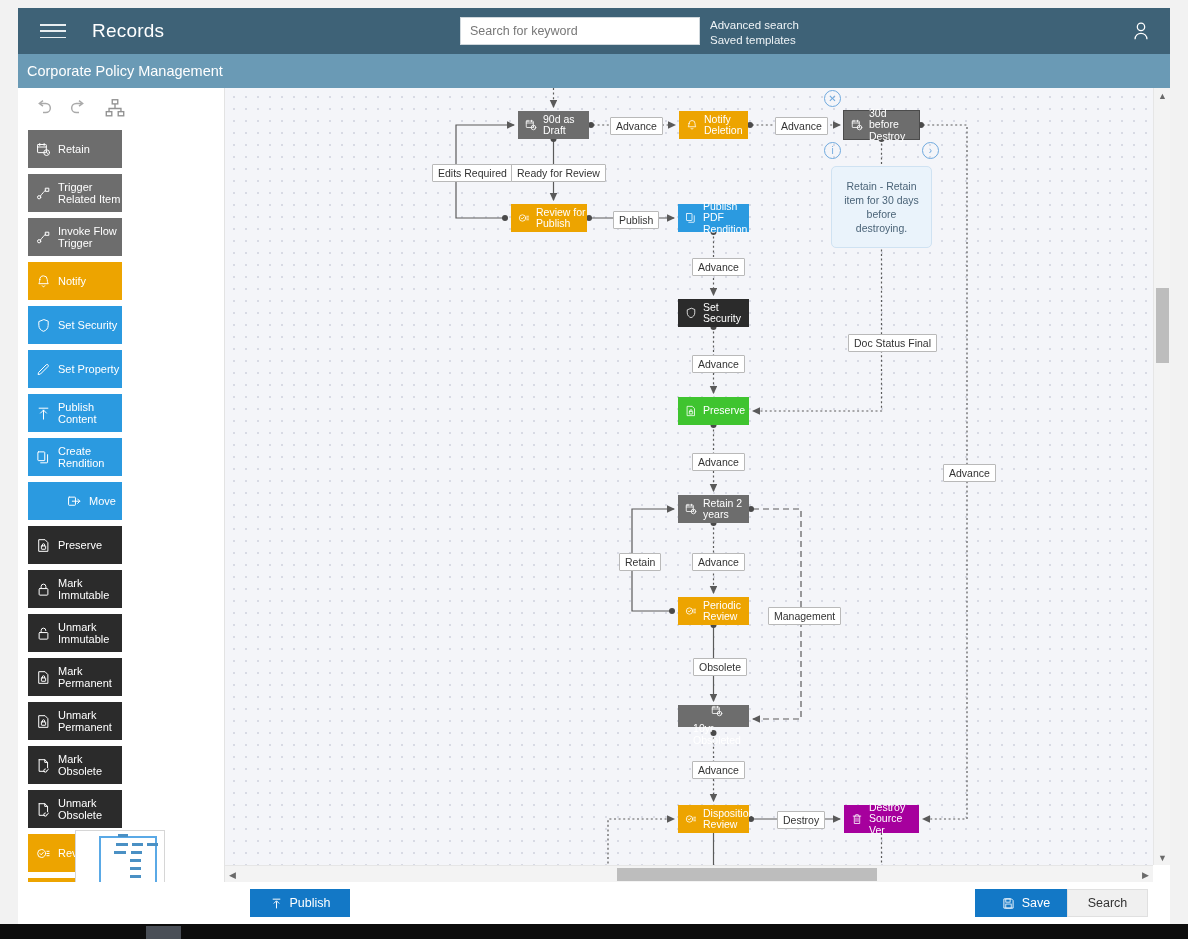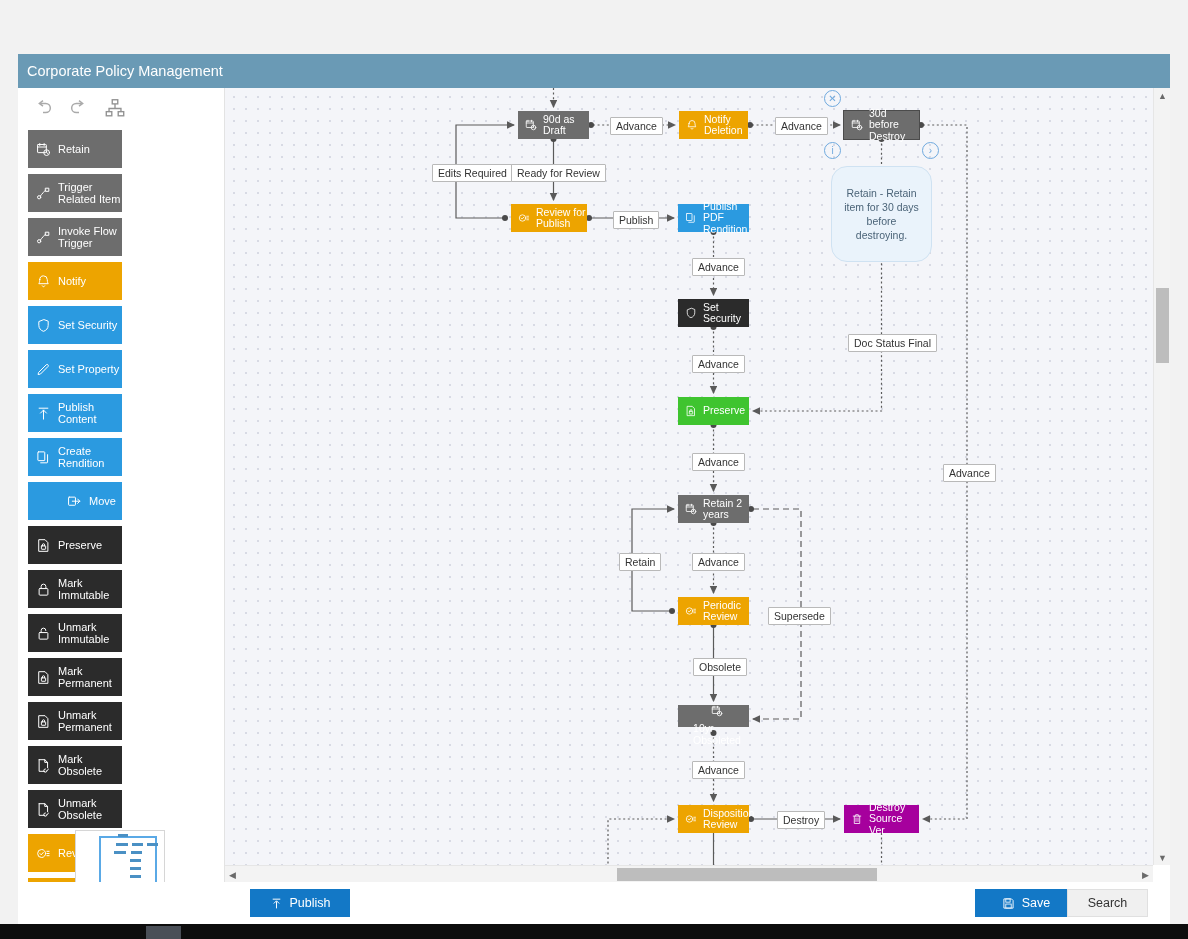--- a/index.html
+++ b/index.html
@@ -60,22 +60,22 @@
   .node { position:absolute; display:flex; align-items:center; gap:6px;
     padding-left:7px; color:#fff; font-size:10.5px; line-height:11.5px;
     cursor:pointer; user-select:none; }
   .node .nlabel { white-space:pre-line; }
 
   .elabel { position:absolute; background:#fff; border:1px solid #b9b9b9;
     font-size:10.5px; color:#333; padding:2px 5px; white-space:nowrap;
     border-radius:1px; }
 
   .tooltip { position:absolute; background:#eaf3fb; border:1px solid #cfe2f2;
-    border-radius:16px; color:#4b6478; font-size:10.5px; line-height:14px;
-    text-align:center; padding:19px 8px; }
+    border-radius:5px; color:#4b6478; font-size:10.5px; line-height:14px;
+    text-align:center; padding:12px 8px; }
 
   .circbtn { position:absolute; width:17px; height:17px; border:1.3px solid #6fa9de;
     border-radius:50%; color:#6fa9de; font-size:10px; display:flex;
     align-items:center; justify-content:center; background:transparent; cursor:pointer; }
 
   
   .vscroll { position:absolute; right:0; top:0; width:17px; bottom:17px;
     background:#f3f3f3; border-left:1px solid #e6e6e6; }
   .vthumb { position:absolute; left:2px; width:13px; top:200px; height:75px; background:#bdbdbd; }
   .hscroll { position:absolute; left:0; right:17px; bottom:0; height:17px;
@@ -95,20 +95,40 @@
     border:1px solid #e0e0e0; }
 
   .taskbar { position:absolute; left:0; bottom:0; width:1188px; height:15px; background:#0d0d0d; }
   .taskbar-item { position:absolute; left:146px; top:2px; width:35px; height:13px; background:#4a4f57; }
 </style>
 </head>
 <body>
 
 <div class="page">
 
+  <div class="appbar">
+    <div class="hamburger">
+      <span></span>
+        <span></span>
+        <span></span>
+    </div>
+    <div class="app-title">Records</div>
+
+    <input class="search-box" placeholder="Search for keyword" style="">
+
+    <div class="adv-links">
+      <div>Advanced search</div>
+      <div>Saved templates</div>
+    </div>
+
+    <svg class="user-icon" viewBox="0 0 24 24">
+      <circle cx="12" cy="7.5" r="4" fill="none" stroke="#fff" stroke-width="1.4"></circle>
+      <path d="M5.5 21c0-4 3-6.5 6.5-6.5S18.5 17 18.5 21" fill="none" stroke="#fff" stroke-width="1.4"></path>
+    </svg>
+  </div>
 
   <div class="subbar">
     <div class="subbar-title">Corporate Policy Management</div>
   </div>
 
   <div class="palette">
     <div class="pal-tools">
       <svg class="tico" viewBox="0 0 24 24">
         <path d="M9 7H15a5 5 0 0 1 0 10h-3" fill="none" stroke="#8a8a8a" stroke-width="1.6"></path>
         <path d="M12 4 8 7l4 3" fill="none" stroke="#8a8a8a" stroke-width="1.6"></path>
@@ -501,21 +521,21 @@
         <div class="elabel" style="left: 207px; top: 76px;">Edits Required</div>
         <div class="elabel" style="left: 286px; top: 76px;">Ready for Review</div>
         <div class="elabel" style="left: 388px; top: 123px;">Publish</div>
         <div class="elabel" style="left: 467px; top: 170px;">Advance</div>
         <div class="elabel" style="left: 623px; top: 246px;">Doc Status Final</div>
         <div class="elabel" style="left: 467px; top: 267px;">Advance</div>
         <div class="elabel" style="left: 467px; top: 365px;">Advance</div>
         <div class="elabel" style="left: 718px; top: 376px;">Advance</div>
         <div class="elabel" style="left: 394px; top: 465px;">Retain</div>
         <div class="elabel" style="left: 467px; top: 465px;">Advance</div>
-        <div class="elabel" style="left: 543px; top: 519px;">Supersede</div>
+        <div class="elabel" style="left: 543px; top: 519px;">Management</div>
         <div class="elabel" style="left: 468px; top: 570px;">Obsolete</div>
         <div class="elabel" style="left: 467px; top: 673px;">Advance</div>
         <div class="elabel" style="left: 552px; top: 723px;">Destroy</div>
         <div class="tooltip" style="left: 606px; top: 78px; width: 101px;">Retain - Retain item for 30 days before destroying.</div>
         <div class="circbtn" style="left: 599px; top: 2px;">✕</div>
         <div class="circbtn" style="left: 599px; top: 54px;">i</div>
         <div class="circbtn" style="left: 697px; top: 54px;">›</div>
       </div>
 
     <div class="vscroll">

